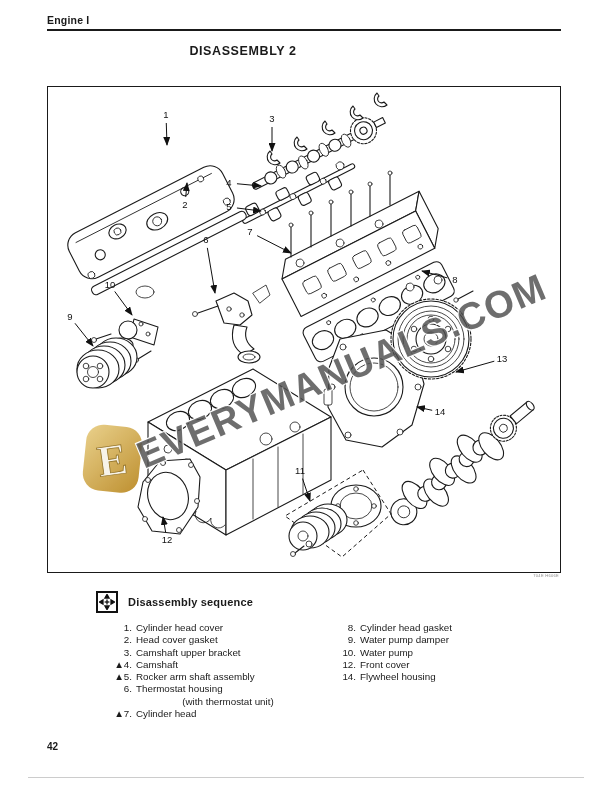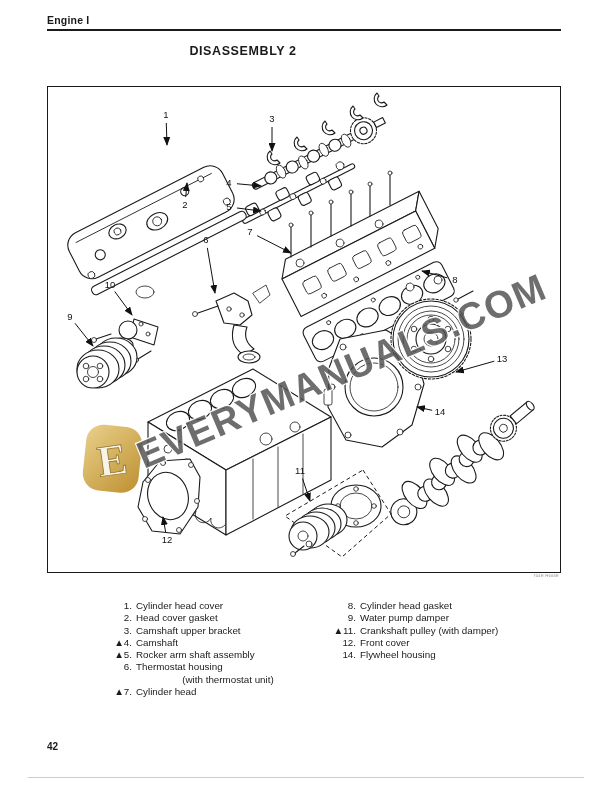--- a/index.html
+++ b/index.html
@@ -328,20 +328,35 @@
         <text x="13" y="49" transform="rotate(-14 28 33)" font-family="Liberation Serif, serif" font-size="44" font-weight="bold" fill="#f7f3e8" stroke="#8a6714" stroke-width="0.8">E</text>
       </g>
       <text transform="translate(96,382) rotate(-23)" font-family="Liberation Sans, sans-serif" font-size="38" font-weight="bold" fill="#4e4e4e" fill-opacity="0.82" stroke="#ffffff" stroke-width="2.2" paint-order="stroke" letter-spacing="1.5">EVERYMANUALS.COM</text>
     </g>
   </svg>
 </div>
 
 <div class="figure-code">704E H606E</div>
 
 <div class="seq">
+  <div class="seq-head">
+    <div class="seq-icon">
+      <svg width="16" height="16" viewBox="0 0 20 20">
+        <g stroke="#111" stroke-width="1.6" fill="#111">
+          <line x1="10" y1="7" x2="10" y2="13"></line>
+          <line x1="7" y1="10" x2="13" y2="10"></line>
+          <path d="M10,0.5 L12.6,5 L7.4,5 Z"></path>
+          <path d="M10,19.5 L12.6,15 L7.4,15 Z"></path>
+          <path d="M0.5,10 L5,7.4 L5,12.6 Z"></path>
+          <path d="M19.5,10 L15,7.4 L15,12.6 Z"></path>
+        </g>
+      </svg>
+    </div>
+    <div class="seq-title">Disassembly sequence</div>
+  </div>
   <div class="seq-cols" id="seq-cols">
       <div class="seq-col left">
         <div class="seq-row">
           <span class="seq-num">1.</span>
           <span class="seq-label">Cylinder head cover</span>
         </div>
         <div class="seq-row">
           <span class="seq-num">2.</span>
           <span class="seq-label">Head cover gasket</span>
         </div>
@@ -370,22 +385,22 @@
       <div class="seq-col right">
         <div class="seq-row">
           <span class="seq-num">8.</span>
           <span class="seq-label">Cylinder head gasket</span>
         </div>
         <div class="seq-row">
           <span class="seq-num">9.</span>
           <span class="seq-label">Water pump damper</span>
         </div>
         <div class="seq-row">
-          <span class="seq-num">▲11.</span>
-          <span class="seq-label">Crankshaft pulley (with damper)</span>
+          <span class="seq-num">10.</span>
+          <span class="seq-label">Water pump</span>
         </div>
         <div class="seq-row">
           <span class="seq-num">12.</span>
           <span class="seq-label">Front cover</span>
         </div>
         <div class="seq-row">
           <span class="seq-num">14.</span>
           <span class="seq-label">Flywheel housing</span>
         </div>
       </div>

